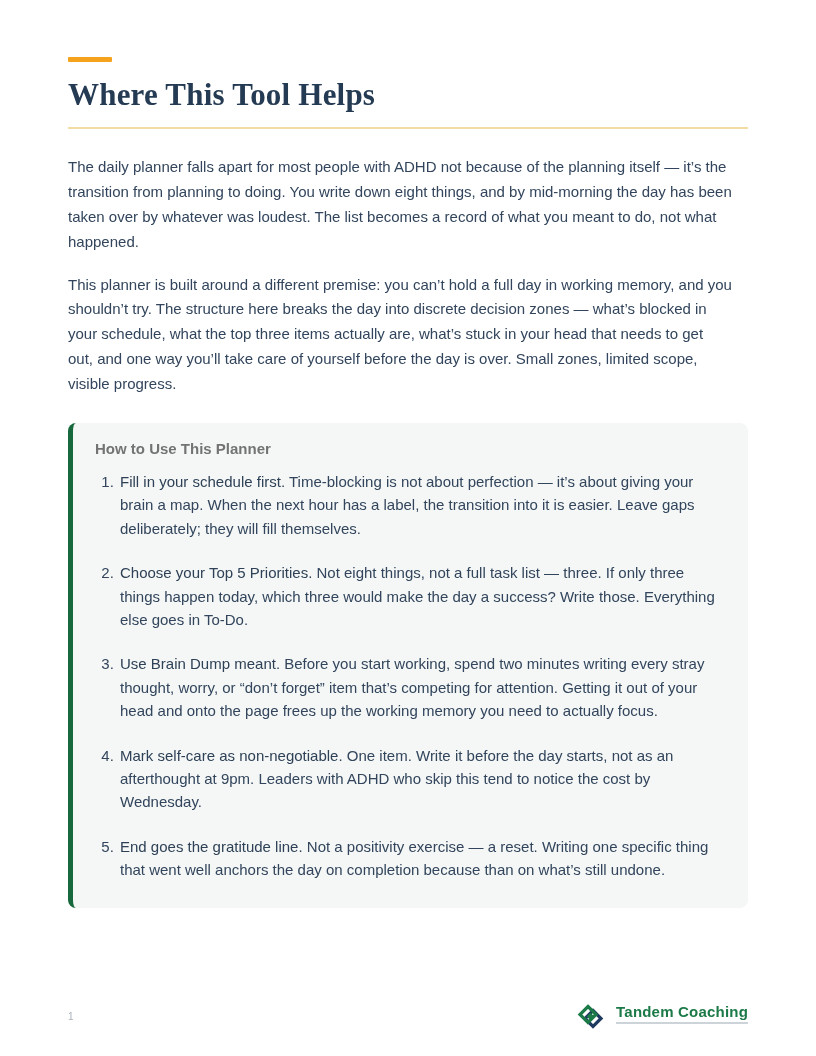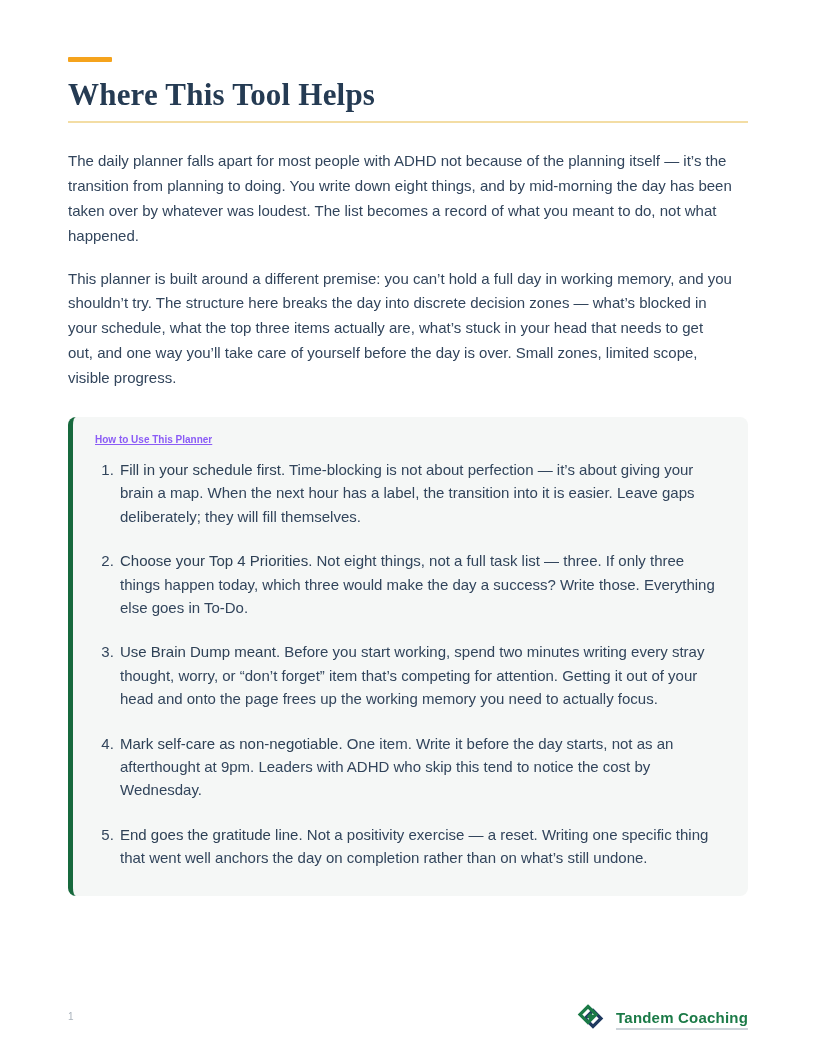--- a/index.html
+++ b/index.html
@@ -13,43 +13,42 @@
   }
   .content{padding:57px 68px 0 68px;}
   .accent-bar{width:44px;height:5px;background:#F5A31C;border-radius:1px;}
   h1.title{
     font-family:"Liberation Serif", serif;
     font-weight:700;
     font-size:31px;
     color:#253B53;
     letter-spacing:0.2px;
     margin:15px 0 0 0;
-    padding-bottom:8px;
+    padding-bottom:14px;
     border-bottom:2px solid #F3DDA4;
   }
   p.para{
     font-size:15px;
     line-height:1.66;
     color:#32455C;
     margin:0 16px 18px 0;
   }
   p.para.first{margin-top:26px;}
   .callout{
     margin-top:26px;
     background:#F5F7F6;
     border-left:5px solid #17693D;
     border-radius:8px;
     padding:17px 28px 27px 18px;
   }
   .callout h2{
-    font-size:10px;
+    font-size:15px;
     font-weight:700;
-    color:#8b5cf6;
+    color:#737373;
     margin:0 0 13px 4px;
-    text-decoration:underline;
   }
   .callout ol{
     margin:0;
     padding-left:27px;
     color:#32455C;
   }
   .callout li{
     font-size:15px;
     line-height:1.56;
     margin-bottom:21px;
@@ -61,21 +60,21 @@
     position:absolute;
     left:68px;right:68px;bottom:26px;
     display:flex;
     justify-content:space-between;
     align-items:center;
   }
   .pagenum{
     font-size:10px;
     color:#A9B2BB;
   }
-  .logo{display:flex;align-items:flex-end;gap:12px;}
+  .logo{display:flex;align-items:flex-start;gap:12px;}
   .logo-text{
     font-size:15px;
     font-weight:700;
     color:#1B7A47;
     letter-spacing:0.2px;
     border-bottom:2px solid #CCD3D9;
     padding-bottom:2px;
   }
 </style>
 </head>
@@ -88,24 +87,24 @@
 
     <h1 class="title">Where This Tool Helps</h1>
 
     <p class="para first">The daily planner falls apart for most people with ADHD not because of the planning itself — it’s the transition from planning to doing. You write down eight things, and by mid-morning the day has been taken over by whatever was loudest. The list becomes a record of what you meant to do, not what happened.</p>
     <p class="para">This planner is built around a different premise: you can’t hold a full day in working memory, and you shouldn’t try. The structure here breaks the day into discrete decision zones — what’s blocked in your schedule, what the top three items actually are, what’s stuck in your head that needs to get out, and one way you’ll take care of yourself before the day is over. Small zones, limited scope, visible progress.</p>
 
     <aside class="callout">
       <h2>How to Use This Planner</h2>
       <ol>
         <li><strong>Fill in your schedule first.</strong> <span>Time-blocking is not about perfection — it’s about giving your brain a map. When the next hour has a label, the transition into it is easier. Leave gaps deliberately; they will fill themselves.</span></li>
-        <li><strong>Choose your Top 4 Priorities.</strong> <span>Not eight things, not a full task list — three. If only three things happen today, which three would make the day a success? Write those. Everything else goes in To-Do.</span></li>
+        <li><strong>Choose your Top 5 Priorities.</strong> <span>Not eight things, not a full task list — three. If only three things happen today, which three would make the day a success? Write those. Everything else goes in To-Do.</span></li>
         <li><strong>Use Brain Dump meant.</strong> <span>Before you start working, spend two minutes writing every stray thought, worry, or “don’t forget” item that’s competing for attention. Getting it out of your head and onto the page frees up the working memory you need to actually focus.</span></li>
         <li><strong>Mark self-care as non-negotiable.</strong> <span>One item. Write it before the day starts, not as an afterthought at 9pm. Leaders with ADHD who skip this tend to notice the cost by Wednesday.</span></li>
-        <li><strong>End goes the gratitude line.</strong> <span>Not a positivity exercise — a reset. Writing one specific thing that went well anchors the day on completion rather than on what’s still undone.</span></li>
+        <li><strong>End goes the gratitude line.</strong> <span>Not a positivity exercise — a reset. Writing one specific thing that went well anchors the day on completion because than on what’s still undone.</span></li>
       </ol>
     </aside>
   </div>
 
   <div class="footer">
     <span class="pagenum">1</span>
     <div class="logo">
       <svg width="27" height="27" viewBox="0 0 27 27" aria-hidden="true">
         <path d="M16 7.5 L24 15.5 L16 23.5 L8 15.5 Z" fill="none" stroke="#1F3A60" stroke-width="3.2"></path>
         <path d="M11 3.5 L19 11.5 L11 19.5 L3 11.5 Z" fill="none" stroke="#1B7A47" stroke-width="3.2"></path>

